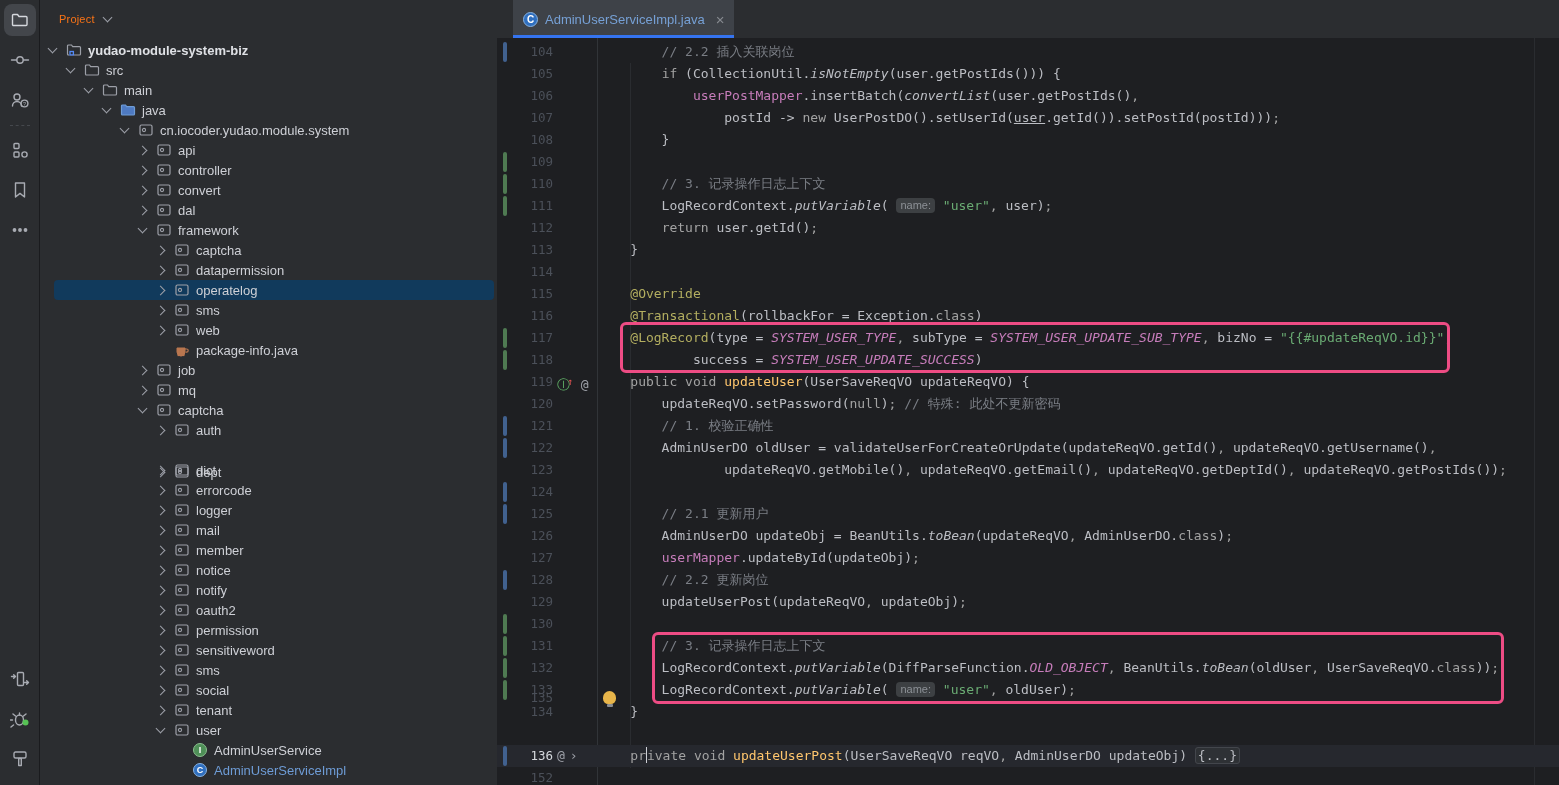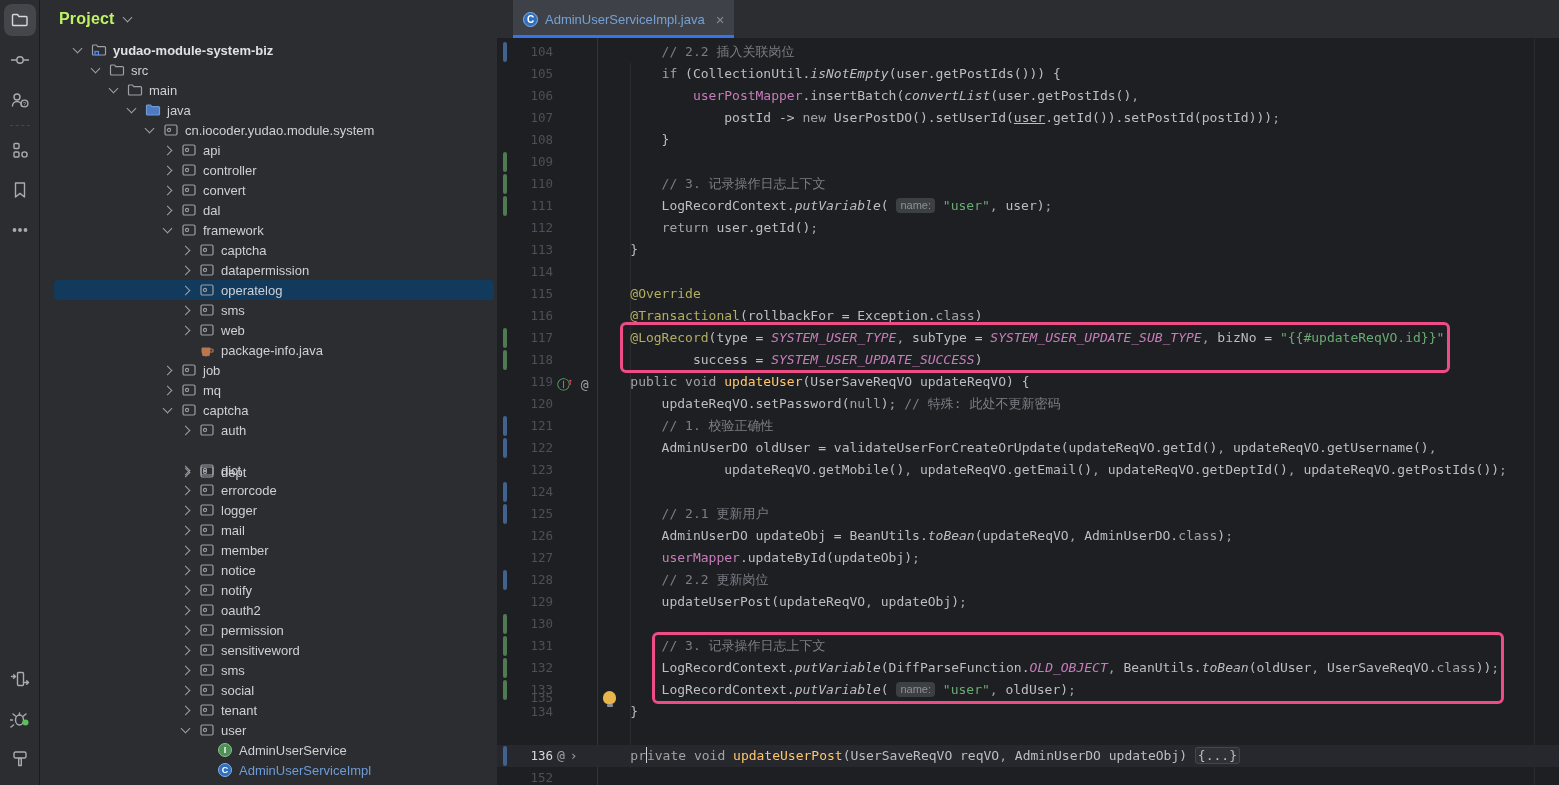--- a/index.html
+++ b/index.html
@@ -14,29 +14,29 @@
                display:flex; align-items:center; justify-content:center; }
   .strip-btn.active { background:#43464B; }
   .strip-divider { position:absolute; left:10px; width:20px; border-top:1px dashed #45484D; }
   .strip svg { stroke:#A8ABB2; fill:none; stroke-width:1.4; stroke-linecap:round; stroke-linejoin:round; }
   .strip .active svg { stroke:#D5D8DD; }
 
   
   .panel { position:absolute; left:41px; top:0; width:456px; height:785px; background:#2B2D30; }
   .panel-header { position:absolute; left:0; top:0; width:100%; height:38px;
                   display:flex; align-items:center; padding-left:18px; }
-  .panel-title { color:#bef264; font-size:16px; font-weight:bold; letter-spacing:.2px; }
+  .panel-title { color:#f97316; font-size:11px; font-weight:normal; letter-spacing:.2px; }
   .chev { display:inline-block; width:7px; height:7px; border-right:1.6px solid #9DA0A8;
           border-bottom:1.6px solid #9DA0A8; }
   .chev.down { transform:rotate(45deg); margin-top:-3px; }
   .chev.right { transform:rotate(-45deg); }
   .hdr-chev { margin-left:9px; }
   .tree { position:absolute; top:40px; left:0; width:100%; }
   .trow { position:absolute; height:20px; width:100%; display:flex; align-items:center;
-          color:#CED0D6; font-size:13px; white-space:nowrap;padding-left:25px; }
+          color:#CED0D6; font-size:13px; white-space:nowrap; }
   .trow .sel-bg { position:absolute; left:13px; right:3px; top:0; bottom:0;
                   background:#113A5C; border-radius:4px; }
   .trow > * { position:relative; }
   .t-chev { width:14px; display:inline-flex; justify-content:center; margin-right:6px; }
   .t-icon { width:17px; height:16px; margin-right:6px; display:inline-flex; align-items:center; justify-content:center; }
   .t-label.bold { font-weight:bold; color:#DFE1E5; }
   .t-label.openfile { color:#6E9CD6; }
 
   
   .editor { position:absolute; left:497px; top:0; width:1062px; height:785px; background:#1E1F22; }

